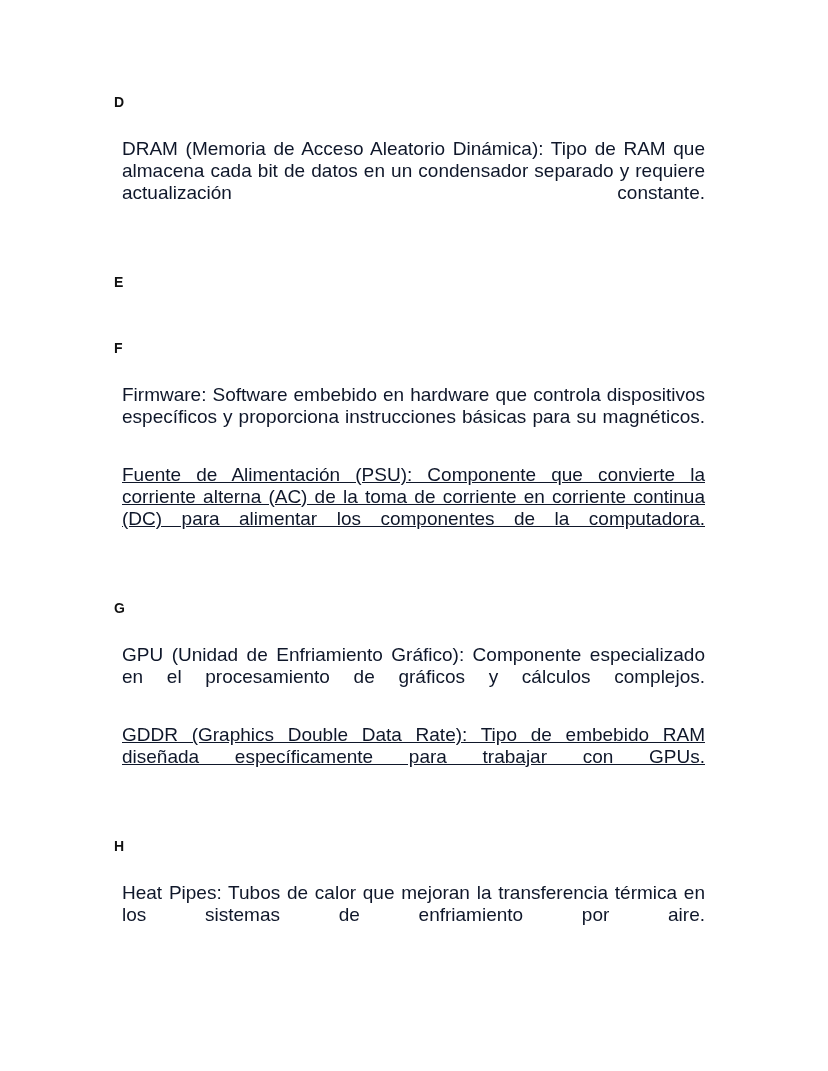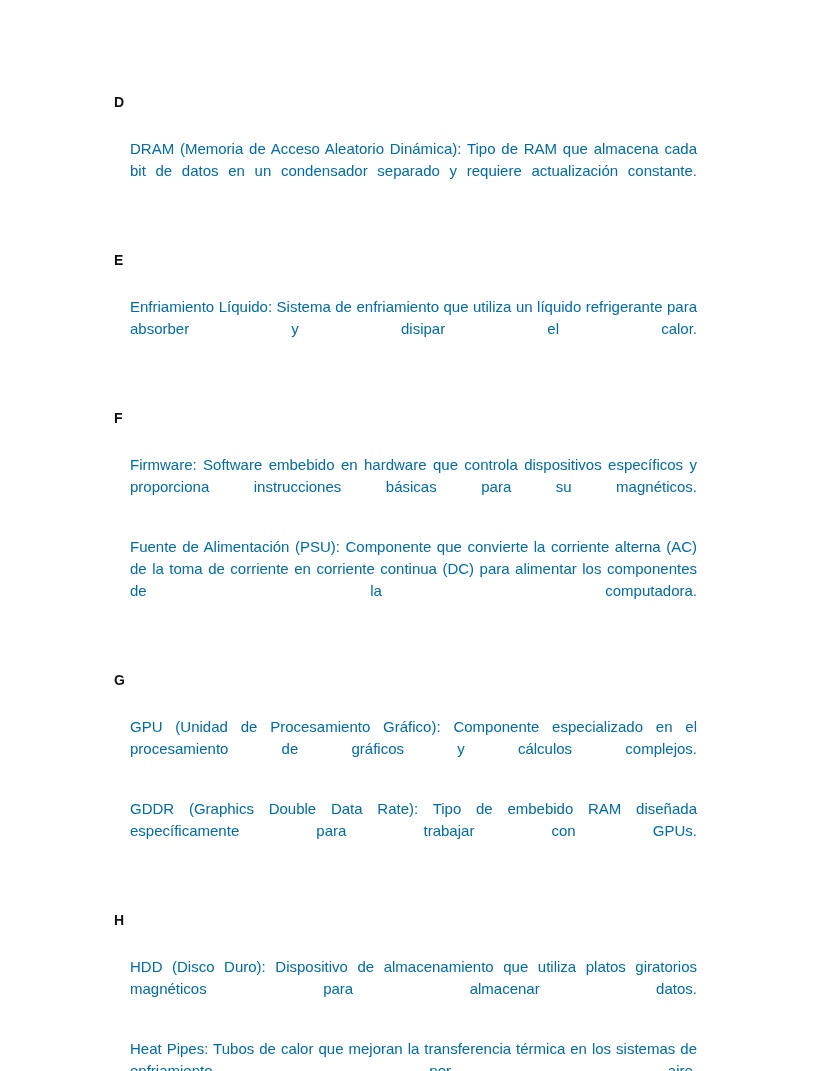--- a/index.html
+++ b/index.html
@@ -46,31 +46,32 @@
     font-size: 14px;
     font-weight: bold;
     line-height: 20px;
     color: #111111;
     letter-spacing: 0.2px;
     margin: 0 0 26px 0;
     text-align: left;
   }
 
   .entry {
-    font-size: 15px;
+    font-size: 19px;
     line-height: 22px;
-    color: #0369a1;
+    color: #0f172a;
     text-align: justify;
     text-justify: inter-word;
-    margin: 16px;
+    margin: 8px;
     hyphens: none;
   }
 
   .entry + .entry {
     margin-top: 14px;
+    text-decoration: underline;
   }
 
   
   .entry::after {
     content: "";
     display: inline-block;
     width: 100%;
   }
 </style>
 </head>
@@ -79,35 +80,33 @@
 <div class="page">
   <div class="content">
 
     <section class="section">
       <h2 class="section-heading">D</h2>
       <p class="entry">DRAM (Memoria de Acceso Aleatorio Dinámica): Tipo de RAM que almacena cada bit de datos en un condensador separado y requiere actualización constante.</p>
     </section>
 
     <section class="section">
       <h2 class="section-heading">E</h2>
-      <p class="entry">Enfriamiento Líquido: Sistema de enfriamiento que utiliza un líquido refrigerante para absorber y disipar el calor.</p>
     </section>
 
     <section class="section">
       <h2 class="section-heading">F</h2>
       <p class="entry">Firmware: Software embebido en hardware que controla dispositivos específicos y proporciona instrucciones básicas para su magnéticos.</p>
       <p class="entry">Fuente de Alimentación (PSU): Componente que convierte la corriente alterna (AC) de la toma de corriente en corriente continua (DC) para alimentar los componentes de la computadora.</p>
     </section>
 
     <section class="section">
       <h2 class="section-heading">G</h2>
-      <p class="entry">GPU (Unidad de Procesamiento Gráfico): Componente especializado en el procesamiento de gráficos y cálculos complejos.</p>
+      <p class="entry">GPU (Unidad de Enfriamiento Gráfico): Componente especializado en el procesamiento de gráficos y cálculos complejos.</p>
       <p class="entry">GDDR (Graphics Double Data Rate): Tipo de embebido RAM diseñada específicamente para trabajar con GPUs.</p>
     </section>
 
     <section class="section">
       <h2 class="section-heading">H</h2>
-      <p class="entry">HDD (Disco Duro): Dispositivo de almacenamiento que utiliza platos giratorios magnéticos para almacenar datos.</p>
       <p class="entry">Heat Pipes: Tubos de calor que mejoran la transferencia térmica en los sistemas de enfriamiento por aire.</p>
     </section>
 
   </div>
 </div>
 
 </body></html>

